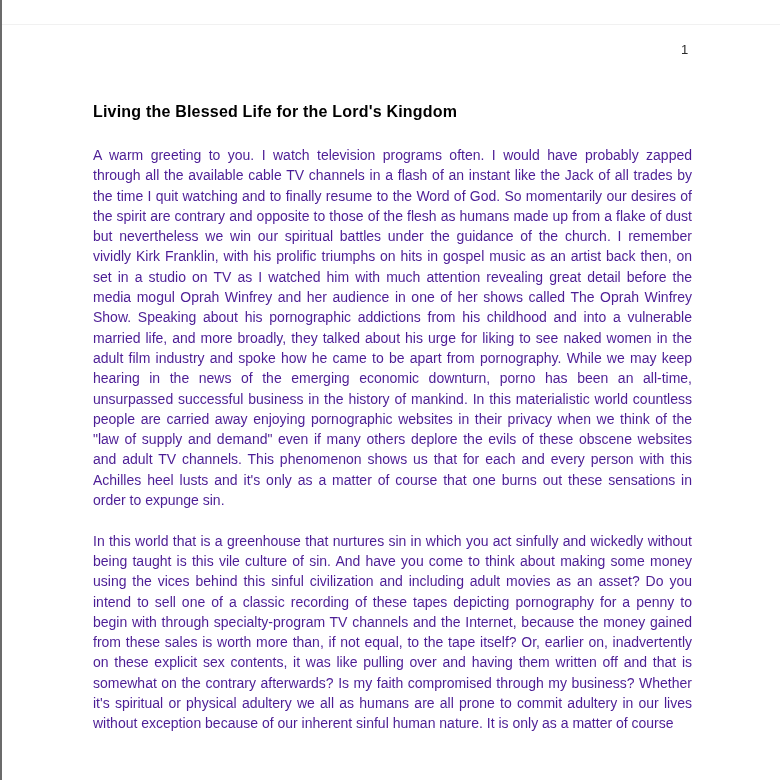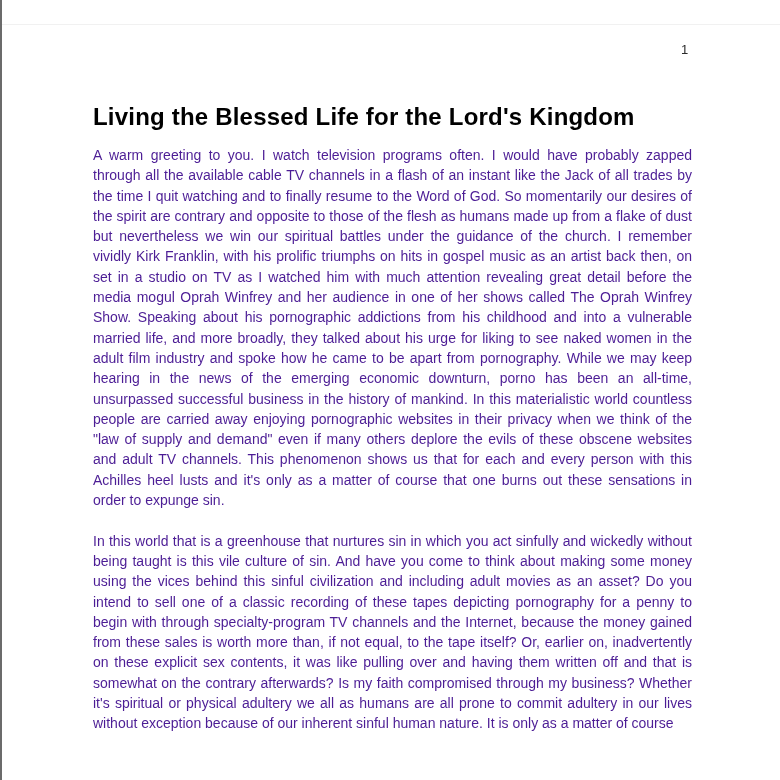--- a/index.html
+++ b/index.html
@@ -36,21 +36,21 @@
     top: 42px;
     font-size: 13px;
     line-height: 16px;
     color: #2b2b2b;
   }
   .doc-title {
     position: absolute;
     left: 91px;
     top: 87px;
     width: 600px;
-    font-size: 24px;
+    font-size: 16px;
     line-height: 28px;
     font-weight: bold;
     color: #000000;
     letter-spacing: 0.2px;
     white-space: nowrap;
   }
   .doc-body {
     position: absolute;
     left: 91px;
     top: 145px;

